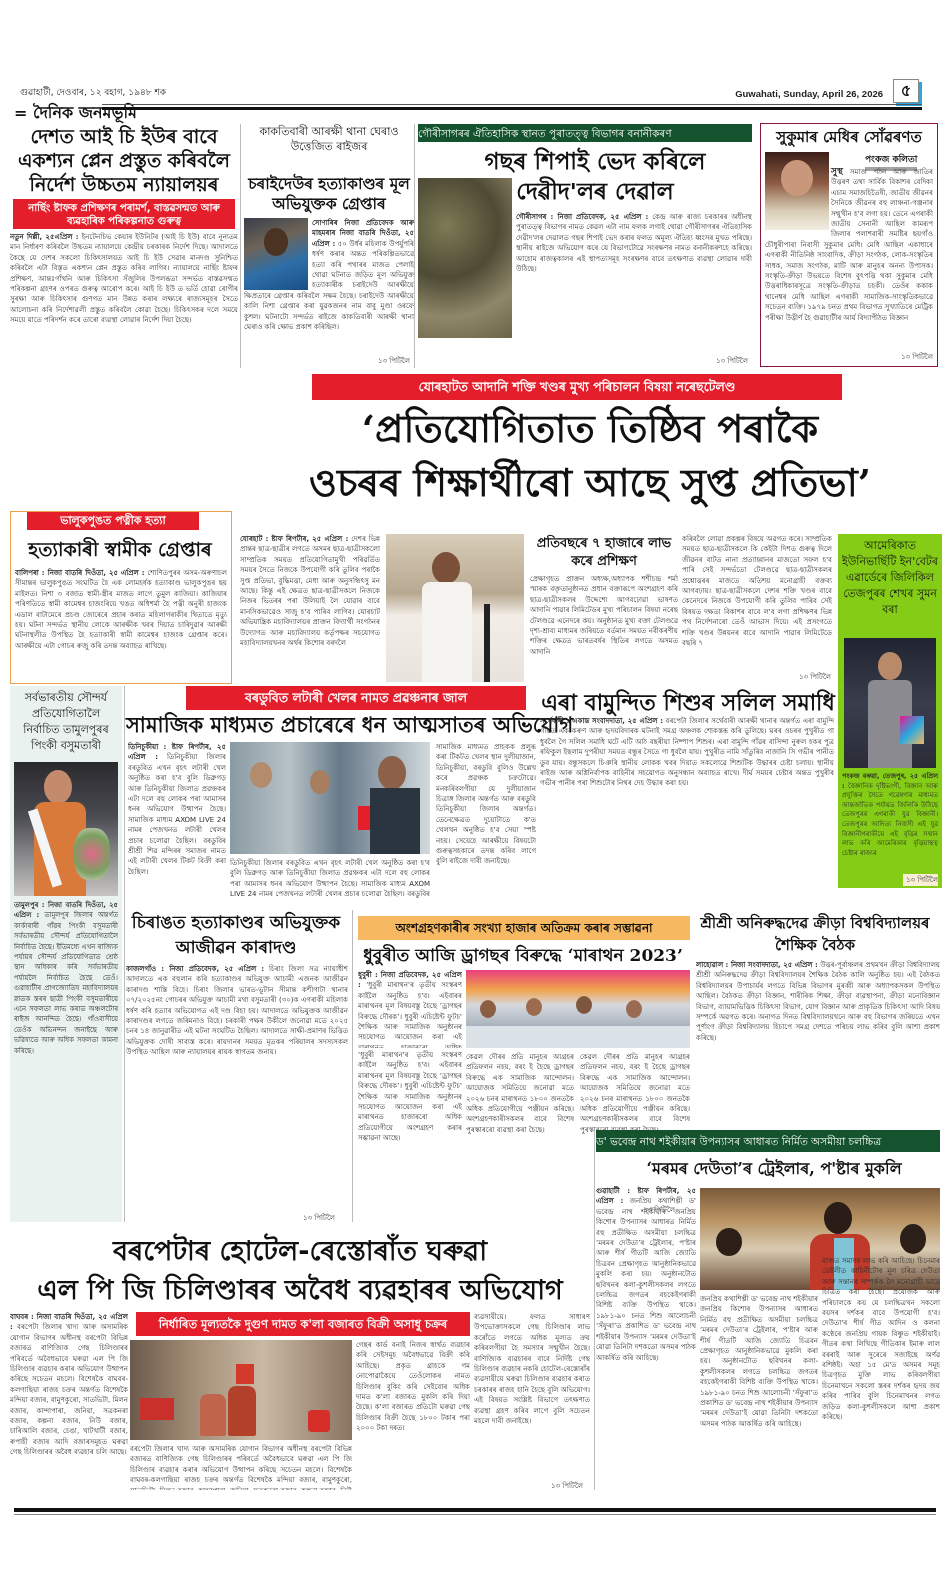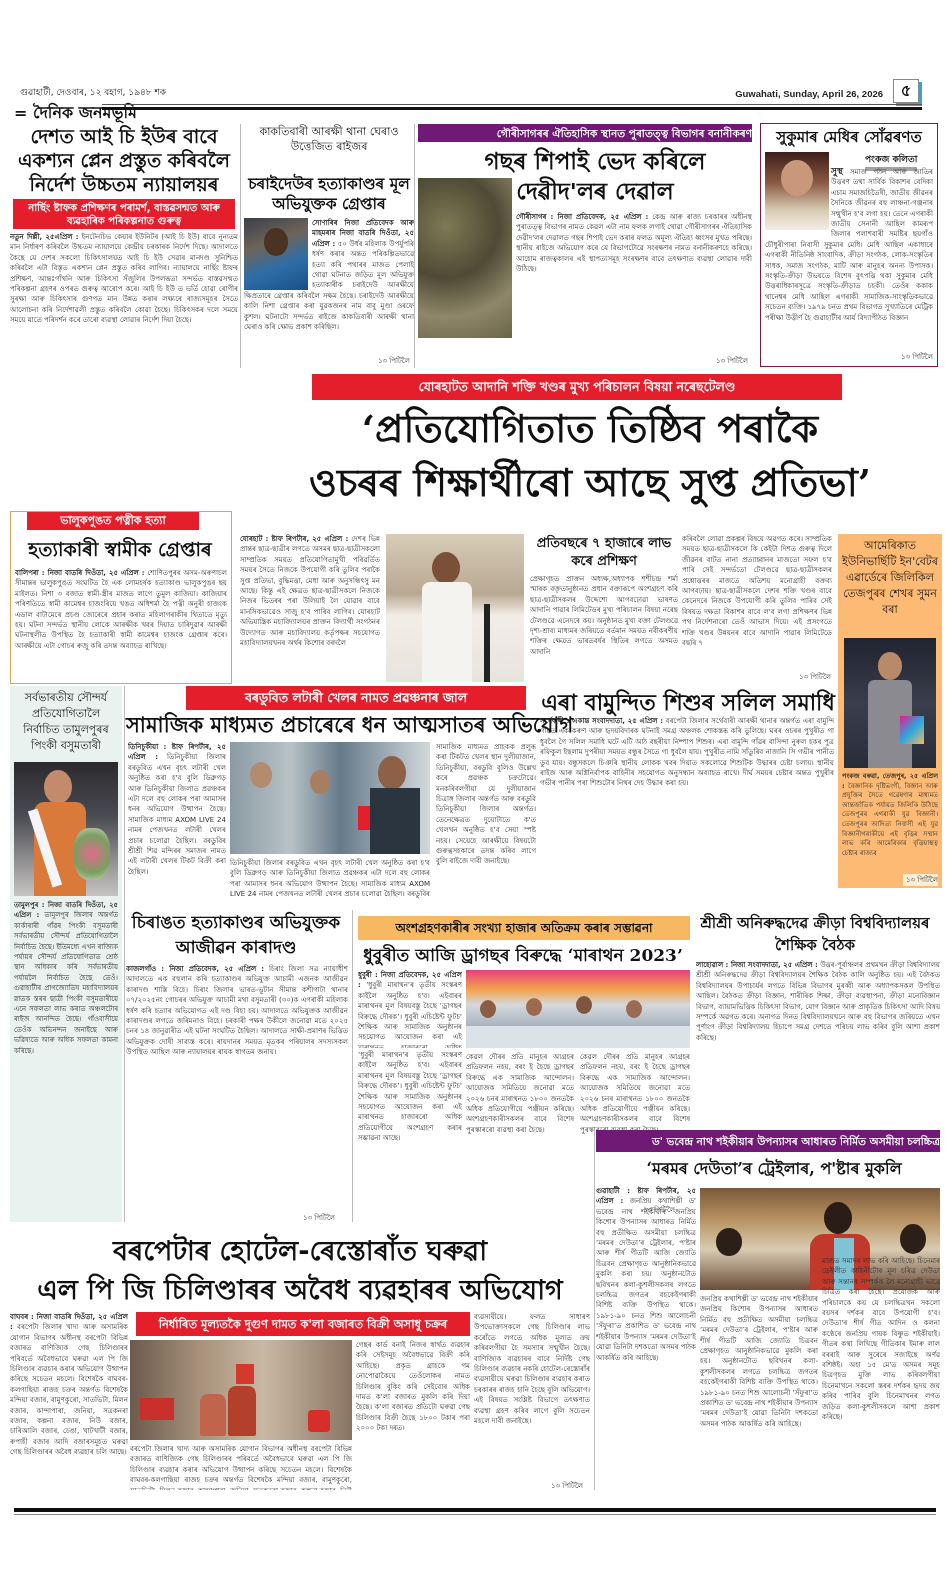--- a/index.html
+++ b/index.html
@@ -2,21 +2,21 @@
 <html><head>
 <meta charset="utf-8">
 <style>
 *{box-sizing:border-box;margin:0;padding:0}
 html,body{width:945px;height:1571px;background:#fff;overflow:hidden}
 body{position:relative;font-family:"DejaVu Sans",sans-serif;color:#111}
 .abs{position:absolute}
 .body-text{font-size:7px;line-height:10.4px;color:#2a2a2a;text-align:justify;overflow:hidden;word-break:break-word}
 .hl{font-family:"DejaVu Serif",serif;font-weight:bold;color:#111;text-align:center;line-height:1.12}
 .kicker-red{background:#e41e2b;color:#fff;text-align:center;font-weight:bold}
-.kicker-pink{background:#701a75;color:#fff;text-align:right;font-weight:bold}
+.kicker-pink{background:#14532d;color:#fff;text-align:left;font-weight:normal}
 .kicker-orange{background:#f6b860;color:#111;text-align:center;font-weight:bold}
 .photo{overflow:hidden}
 .rule{position:absolute;background:#111}
 .box-border{border:1.5px solid #8a1538}
 .more{color:#333;font-size:7px}
 </style>
 </head>
 <body>
 
 <div class="abs" style="left:20px;top:82px;width:905px;height:40px;">
@@ -102,21 +102,21 @@
 </div>
 <div class="abs hl" style="left:530px;top:534px;width:148px;font-size:13px;line-height:18px;">প্ৰতিবছৰে ৭ হাজাৰে লাভ কৰে প্ৰশিক্ষণ</div>
 <div class="body-text abs" style="left:530px;top:574px;width:148px;height:108px;">
   <span>প্ৰেক্ষাগৃহত প্ৰাক্তন অধ্যক্ষ,অধ্যাপক শশীচন্দ্ৰ শৰ্মা স্মাৰক বক্তৃতানুষ্ঠানত প্ৰধান বক্তাৰূপে অংশগ্ৰহণ কৰি ছাত্ৰ-ছাত্ৰীসকলৰ উদ্দেশ্যে আগবঢ়োৱা ভাষণত আদানি পাৱাৰ লিমিটেডৰ মুখ্য পৰিচালন বিষয়া নৰেছ টেলণ্ডৱে এনেদৰে কয়। অনুষ্ঠানত মুখ্য বক্তা টেলণ্ডৱে দৃশ্য-শ্ৰাব্য মাধ্যমৰ জৰিয়তে বৰ্তমান সময়ত নবীকৰণীয় শক্তিৰ ক্ষেত্ৰত ভাৰতবৰ্ষৰ স্থিতিৰ লগতে অসমত আদানি</span>
 </div>
 <div class="body-text abs" style="left:682px;top:534px;width:150px;height:148px;">
   <span>কৰিবলৈ লোৱা প্ৰকল্পৰ বিষয়ে অৱগত কৰে। সাম্প্ৰতিক সময়ত ছাত্ৰ-ছাত্ৰীসকলে কি কেইটা দিশত গুৰুত্ব দিলে জীৱনৰ বাটত নানা প্ৰত্যাহ্বানৰ মাজতো সফল হ'ব পাৰি সেই সন্দৰ্ভতো টেলণ্ডৱে ছাত্ৰ-ছাত্ৰীসকলৰ প্ৰশ্নোত্তৰৰ মাজতে অতিশয় মনোগ্ৰাহী বক্তব্য আগবঢ়ায়। ছাত্ৰ-ছাত্ৰীসকলে দেশৰ শক্তি খণ্ডৰ বাবে কেনেদৰে নিজকে উপযোগী কৰি তুলিব পাৰিব সেই বিষয়ত দক্ষতা বিকাশৰ বাবে ল'ব লগা প্ৰশিক্ষণৰ ভিন্ন পথ নিৰ্দেশনাৰো তেওঁ আভাস দিয়ে। এই প্ৰসংগতে শক্তি খণ্ডৰ উন্নয়নৰ বাবে আদানি পাৱাৰ লিমিটেডে বছৰি ৭</span>
 </div>
 <div class="abs more" style="left:796px;top:671px;background:#fff;padding-left:3px;">১৩ পিটিলৈ</div>
 
-<div class="abs" style="left:838px;top:534px;width:104px;height:354px;background:#fdba74;">
+<div class="abs" style="left:838px;top:534px;width:104px;height:354px;background:#84cc16;">
   <div class="hl" style="font-weight:normal;font-size:11px;line-height:16px;padding:4px 4px 0;">আমেৰিকাত ইউনিভাৰ্ছিটি ইন'বেটৰ এৱাৰ্ডেৰে জিলিকিল তেজপুৰৰ শেখৰ সুমন বৰা</div>
   <div class="photo abs" style="left:6px;top:104px;width:92px;height:130px;background:linear-gradient(180deg,#202430 0%,#3a3e4c 50%,#2a2d38 100%);">
     <div style="position:absolute;left:34px;top:14px;width:24px;height:28px;border-radius:50%;background:#b88a6a;"></div>
     <div style="position:absolute;left:24px;top:42px;width:44px;height:88px;background:#8a8a90;border-radius:6px 6px 0 0;"></div>
     <div style="position:absolute;left:56px;top:78px;width:24px;height:28px;background:linear-gradient(135deg,#e8188a,#29a8e0,#f6b860);"></div>
   </div>
   <div class="body-text abs" style="left:4px;top:238px;width:96px;height:112px;font-size:6.5px;line-height:9.6px;">
     <b>পংকজ বৰুৱা, তেজপুৰ, ২৫ এপ্ৰিল :</b>
     <span>বৈজ্ঞানিক দৃষ্টিভংগী, বিজ্ঞান আৰু প্ৰযুক্তিৰ সৈতে গৱেষণাৰ মাধ্যমত আন্তৰ্জাতিক পৰ্যায়ত জিলিকি উঠিছে তেজপুৰৰ এগৰাকী যুৱ বিজ্ঞানী। তেজপুৰৰ আদিত্য নিবাসী এই যুৱ বিজ্ঞানীগৰাকীয়ে এই বৃত্তিৰ সম্মান লাভ কৰি আমেৰিকাৰ বৃত্তিয়াস্থত্ব চেষ্টাৰ ৰাজ্যৰ</span>
   </div>

